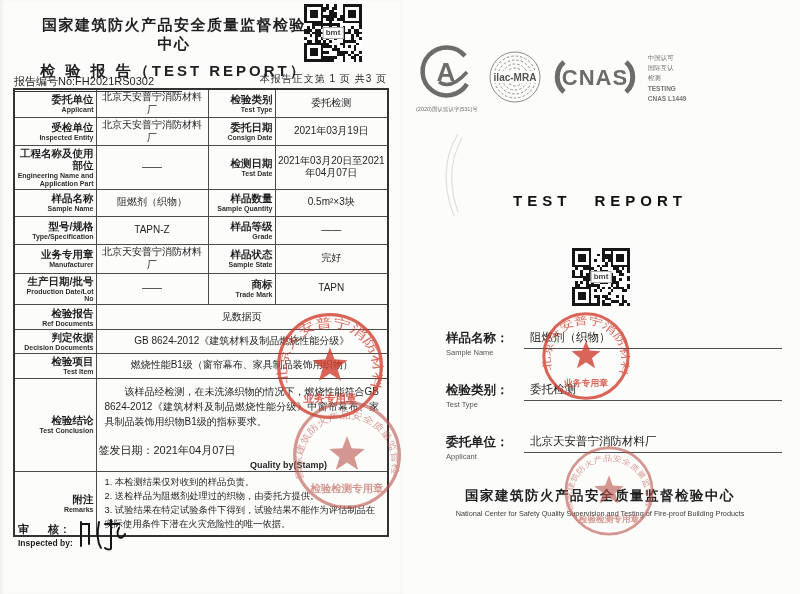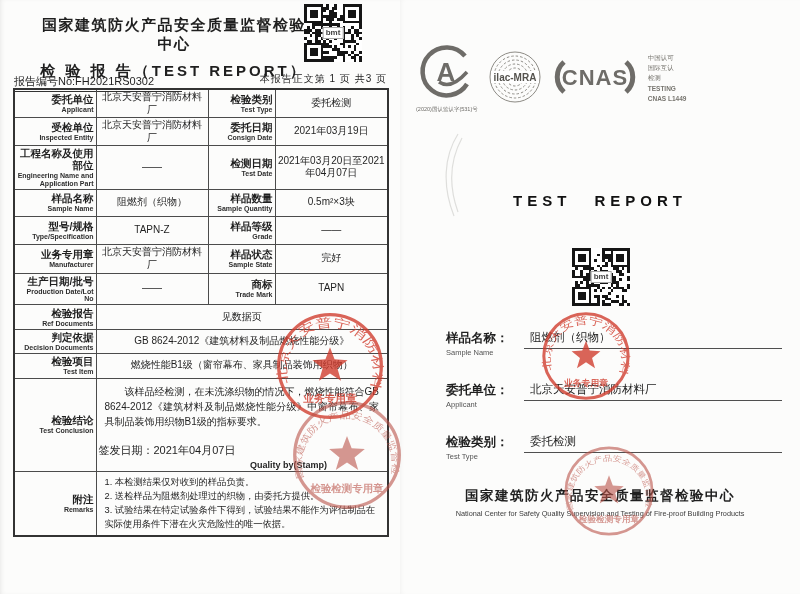--- a/index.html
+++ b/index.html
@@ -476,20 +476,29 @@
           <div>1. 本检测结果仅对收到的样品负责。</div>
           <div>2. 送检样品为阻燃剂处理过的织物，由委托方提供。</div>
           <div>3. 试验结果在特定试验条件下得到，试验结果不能作为评估制品在实际使用条件下潜在火灾危险性的唯一依据。</div>
         </div>
       </td>
     </tr>
   </tbody>
     </table>
 
   <div class="sigrow">
+    <div class="siggrp">
+      <div class="siglab">
+          <div class="cn">审　核:</div>
+          <div class="en">Inspected by:</div>
+        </div>
+      <svg class="sig-svg" width="56" height="34" viewBox="0 0 56 34">
+        <path d="M6,4 V28 M6,6 H14 V26 M24,4 C22,14 22,24 26,30 M30,6 H44 M36,2 V30 C36,32 32,32 30,30 M44,10 C40,18 46,24 50,16" fill="none" stroke="#161616" stroke-width="2" stroke-linecap="round"></path>
+      </svg>
+    </div>
   </div>
 
   <svg class="stamp stamp-red" style="left:274px;top:310px;width:112px;height:112px" viewBox="0 0 120 120">
     <circle cx="60" cy="60" r="55" fill="none" stroke="currentColor" stroke-width="3.5"></circle>
     <path id="arcA" d="M 17,84 A 47,47 0 1 1 103,84" fill="none"></path>
     <text font-size="13" fill="currentColor"><textPath href="#arcA" startOffset="6" textLength="198" lengthAdjust="spacingAndGlyphs">北京天安普宁消防材料厂</textPath></text>
     <path fill="currentColor" d="M60,40 L64.9,52.9 L78.8,53.8 L67.9,62.5 L71.8,75.9 L60,68 L48.2,75.9 L52.1,62.5 L41.2,53.8 L55.1,52.9 Z"></path>
     <text x="60" y="99" font-size="11.5" font-weight="bold" fill="currentColor" text-anchor="middle">业务专用章</text>
   </svg>
 
@@ -785,31 +794,31 @@
   <div class="rfields">
     <div class="rfield">
       <div class="lab">
           <div class="cn">样品名称：</div>
           <div class="en">Sample Name</div>
         </div>
       <div class="value">阻燃剂（织物）</div>
     </div>
     <div class="rfield">
       <div class="lab">
+          <div class="cn">检验类别：</div>
+          <div class="en">Test Type</div>
+        </div>
+      <div class="value">委托检测</div>
+    </div>
+    <div class="rfield">
+      <div class="lab">
           <div class="cn">委托单位：</div>
           <div class="en">Applicant</div>
         </div>
       <div class="value">北京天安普宁消防材料厂</div>
-    </div>
-    <div class="rfield">
-      <div class="lab">
-          <div class="cn">检验类别：</div>
-          <div class="en">Test Type</div>
-        </div>
-      <div class="value">委托检测</div>
     </div>
   </div>
 
   <div class="rfooter">
     <div class="cn">国家建筑防火产品安全质量监督检验中心</div>
     <div class="en">National Center for Safety Quality Supervision and Testing of Fire-proof Building Products</div>
   </div>
 
   <svg class="stamp stamp-red" style="left:140px;top:310px;width:92px;height:92px" viewBox="0 0 120 120">
     <circle cx="60" cy="60" r="55" fill="none" stroke="currentColor" stroke-width="4"></circle>

